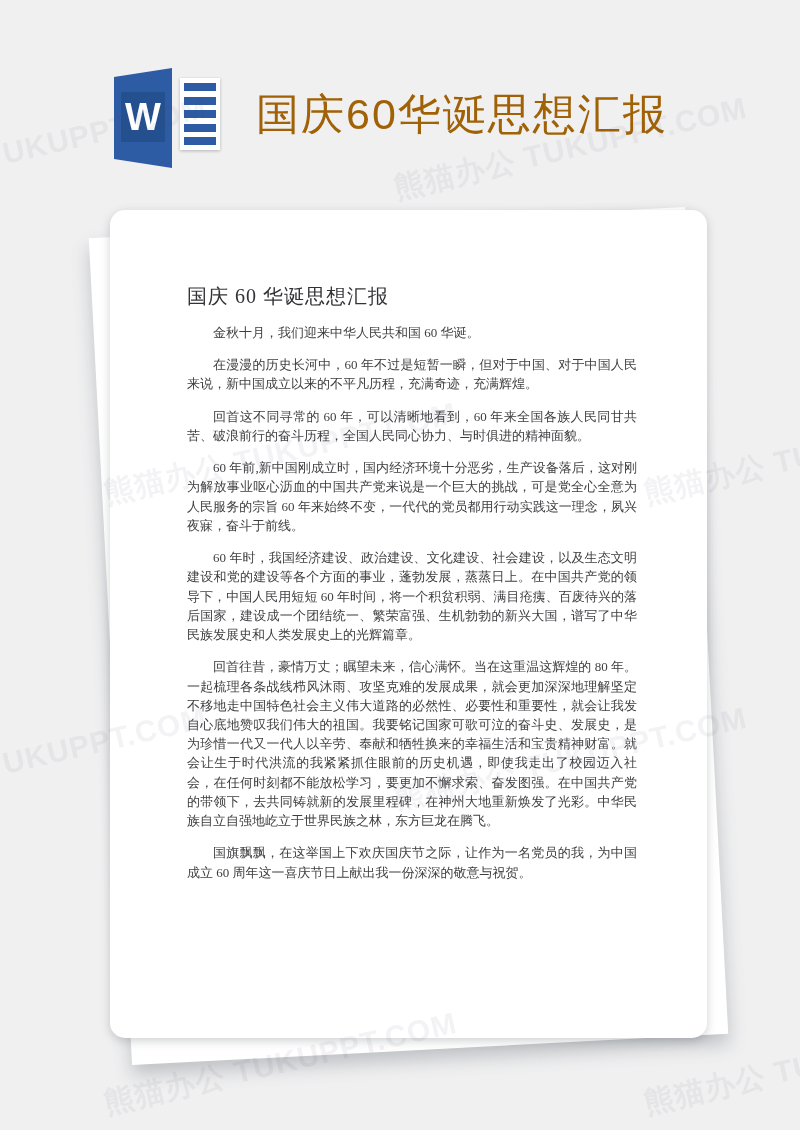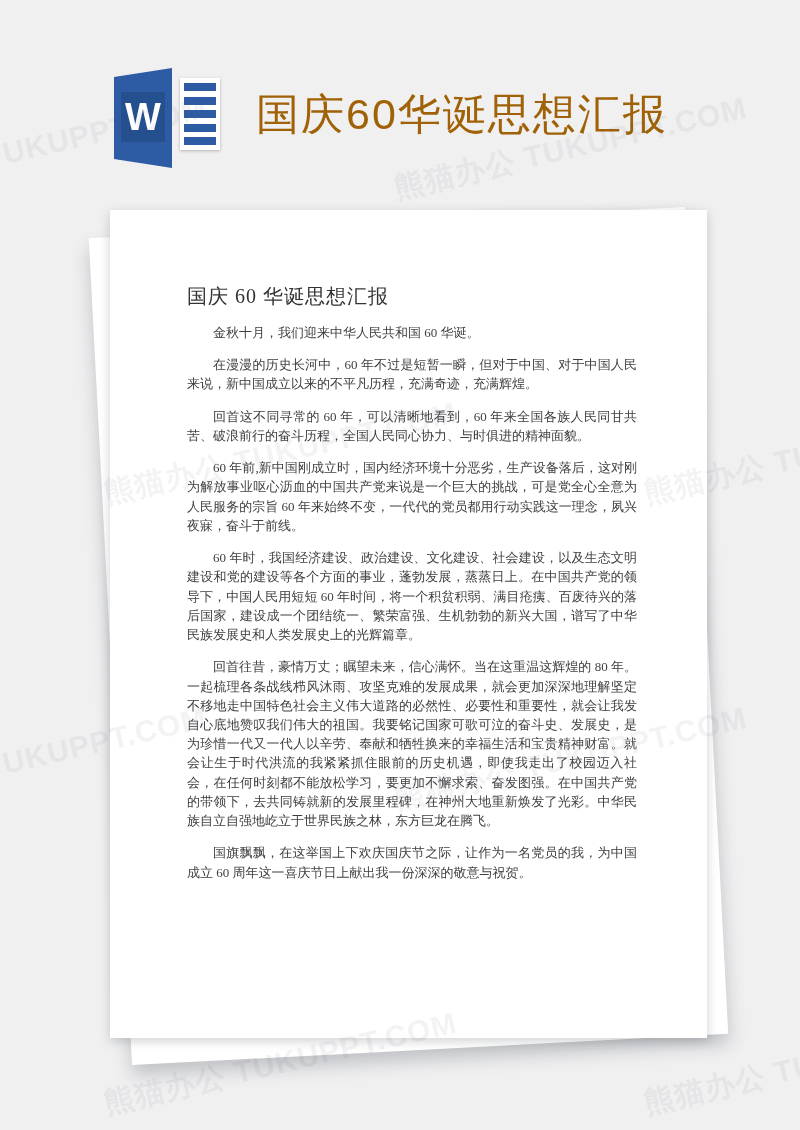--- a/index.html
+++ b/index.html
@@ -87,20 +87,21 @@
     transform:translateY(12px) rotate(-3deg);
     box-shadow:0 10px 18px rgba(80,85,95,0.30);
     z-index:1;
   }
   .main-sheet{
     z-index:2;
     box-shadow:0 3px 10px rgba(80,85,95,0.28);
     box-sizing:border-box;
     padding:73px 70px 0 77px;
     overflow:hidden;
+    border-radius:15px;
   }
 
   
   .doc-title{
     margin:0 0 8px 0;
     font-size:20px;
     font-weight:400;
     letter-spacing:1px;
     color:#333336;
     font-family:"Liberation Serif", serif;

